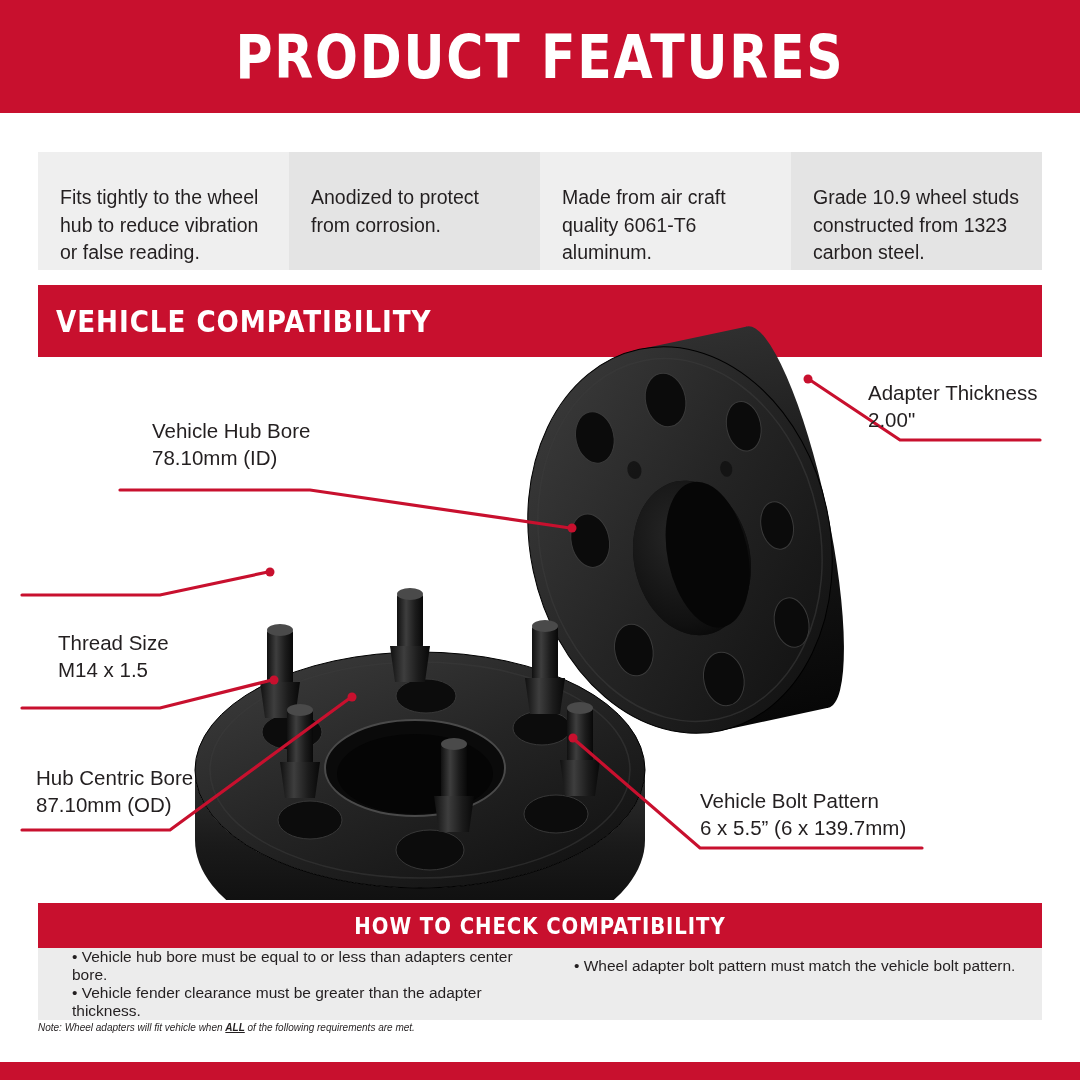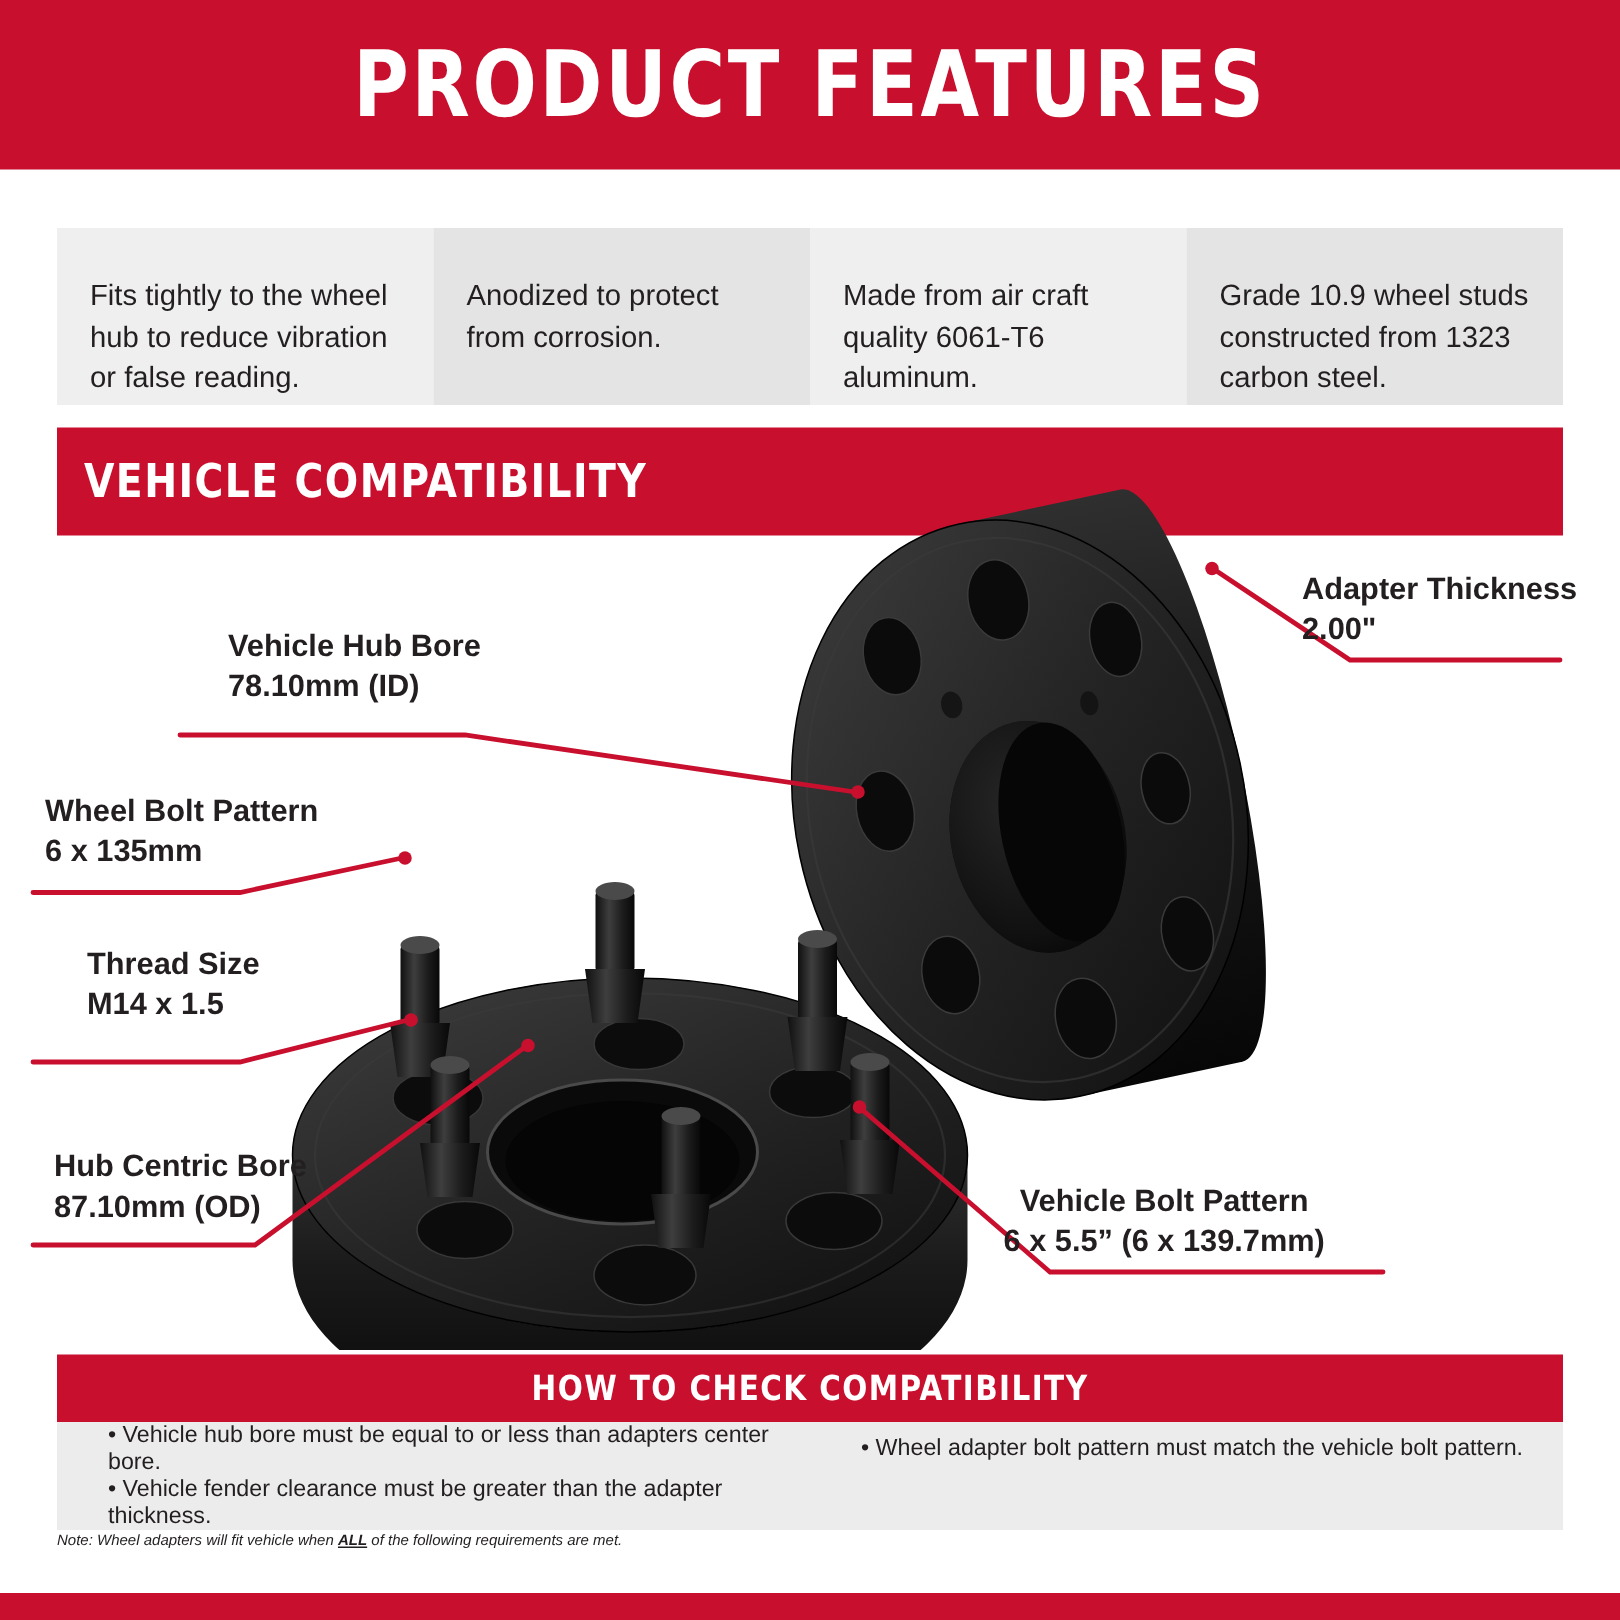--- a/index.html
+++ b/index.html
@@ -89,21 +89,20 @@
     transform: scaleX(0.94);
     transform-origin: left center;
   }
 
   
   .diagram {
     position: absolute;
     left: 0; top: 300px;
     width: 1080px;
     height: 600px;
-    font-weight: bold;
   }
   .diagram svg { display: block; }
 
   .callout {
     position: absolute;
     font-size: 20.5px;
     line-height: 1.3;
     color: #231f20;
     white-space: nowrap;
   }
@@ -326,36 +325,32 @@
     <div class="callout" style="left:868px; top:80px;">
       <span>Adapter Thickness</span>
       <span class="l2">2.00"</span>
     </div>
 
     <div class="callout" style="left:152px; top:118px;">
       <span>Vehicle Hub Bore</span>
       <span class="l2">78.10mm (ID)</span>
     </div>
 
-    <div class="callout" style="left:30px; top:228px;">
-      <span>Wheel Bolt Pattern</span>
-      <span class="l2">6 x 135mm</span>
-    </div>
 
     <div class="callout" style="left:58px; top:330px;">
       <span>Thread Size</span>
       <span class="l2">M14 x 1.5</span>
     </div>
 
     <div class="callout" style="left:36px; top:465px;">
       <span>Hub Centric Bore</span>
       <span class="l2">87.10mm (OD)</span>
     </div>
 
-    <div class="callout" style="left:669px; top:488px;text-align:center;">
+    <div class="callout" style="left:700px; top:488px;">
       <span>Vehicle Bolt Pattern</span>
       <span class="l2">6 x 5.5” (6 x 139.7mm)</span>
     </div>
   </div>
 
   <div class="htc-band"></div>
   <div class="htc-title">How To Check Compatibility</div>
   <div class="htc-body">
     <div class="htc-item">• Vehicle hub bore must be equal to or less than adapters center bore.</div>
     <div class="htc-item">• Wheel adapter bolt pattern must match the vehicle bolt pattern.</div>

